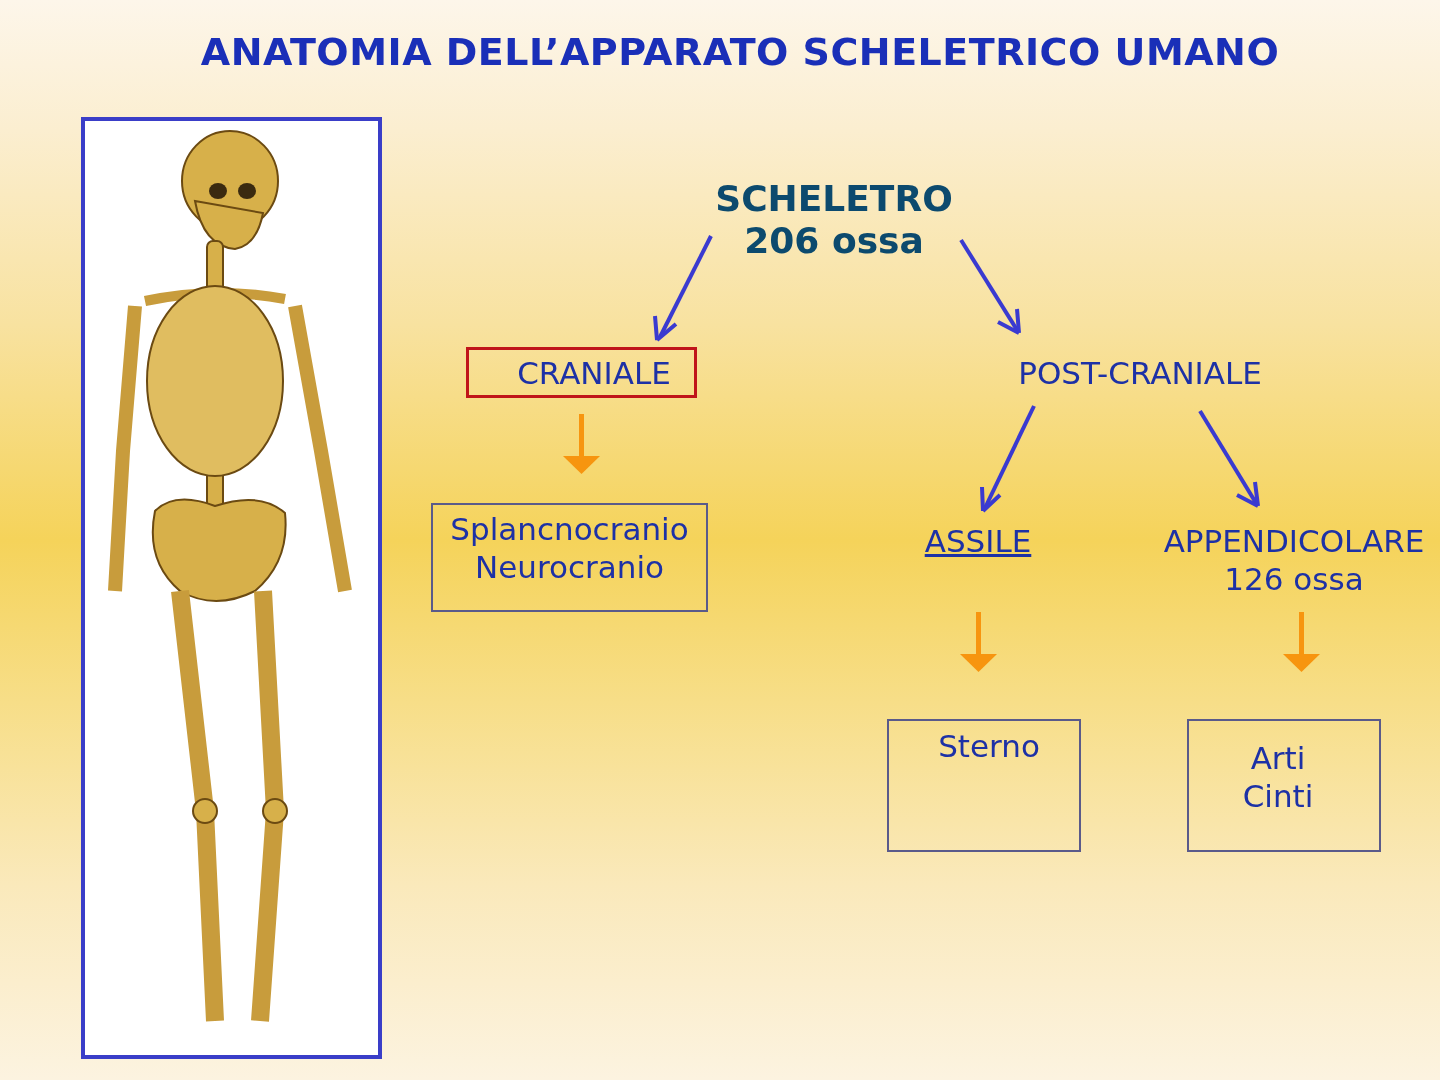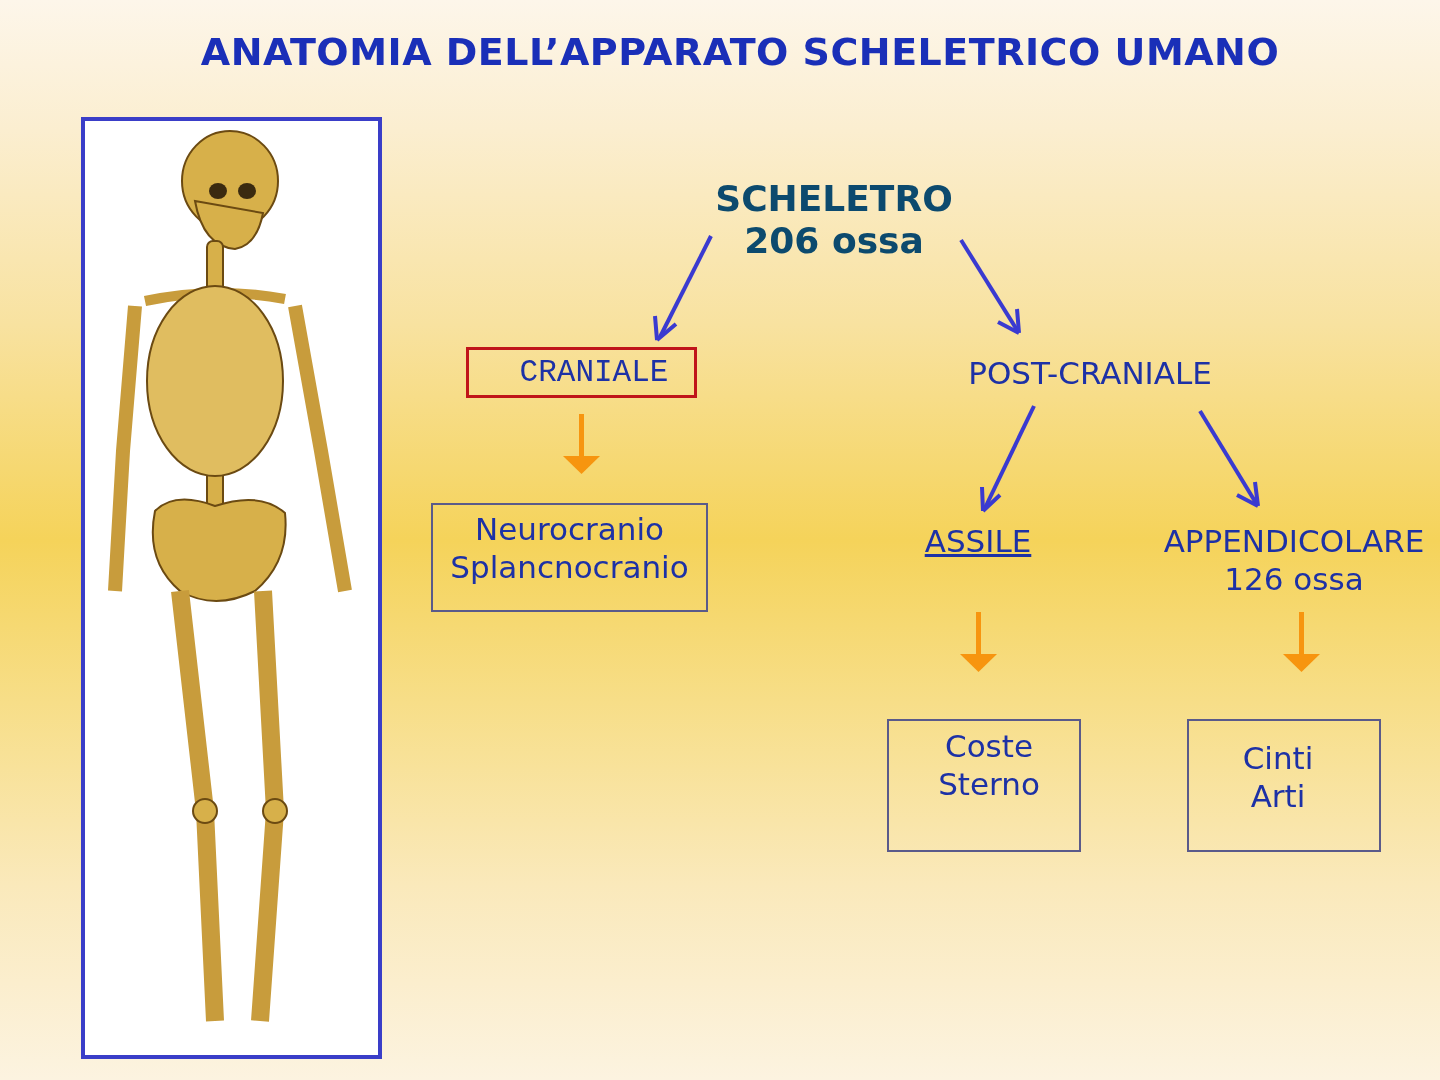--- a/index.html
+++ b/index.html
@@ -81,49 +81,48 @@
     </g>
   </svg>
 </div>
 
 <div class="root">
   <div>SCHELETRO</div>
   <div>206 ossa</div>
 </div>
 
 <div class="box-red"></div>
-<div class="node" style="left:466px; top:354px; width:256px;font-family:Liberation Mono, monospace;">CRANIALE</div>
+<div class="node" style="left:466px; top:354px; width:256px;">CRANIALE</div>
 
 <div class="box" style="left:431px; top:503px; width:277px; height:109px;"></div>
 <div class="node" style="left:431px; top:510px; width:277px;">
+  <div>Splancnocranio</div>
   <div>Neurocranio</div>
-  <div>Splancnocranio</div>
 </div>
 
-<div class="node" style="left:932px; top:354px; width:316px;">POST-CRANIALE</div>
+<div class="node" style="left:982px; top:354px; width:316px;">POST-CRANIALE</div>
 
 <div class="node" style="left:880px; top:522px; width:196px;text-decoration:underline;">
   <div>ASSILE</div>
 </div>
 
 <div class="node" style="left:1148px; top:522px; width:292px;">
   <div>APPENDICOLARE</div>
   <div>126 ossa</div>
 </div>
 
 <div class="box" style="left:887px; top:719px; width:194px; height:133px;"></div>
 <div class="node" style="left:887px; top:727px; width:204px;">
-  <div>Coste</div>
   <div>Sterno</div>
 </div>
 
 <div class="box" style="left:1187px; top:719px; width:194px; height:133px;"></div>
 <div class="node" style="left:1187px; top:739px; width:182px;">
+  <div>Arti</div>
   <div>Cinti</div>
-  <div>Arti</div>
 </div>
 
 <svg class="arrows" viewBox="0 0 1440 1080">
   <defs>
     <marker id="bh" markerWidth="10" markerHeight="10" refX="7" refY="5" orient="auto" markerUnits="userSpaceOnUse">
       <path d="M0 0 L10 5 L0 10 L3 5 Z" fill="#3a3ad0"></path>
     </marker>
   </defs>
   <g stroke="#3a3ad0" stroke-width="4" fill="none">
     <line x1="711" y1="236" x2="660" y2="337"></line>

